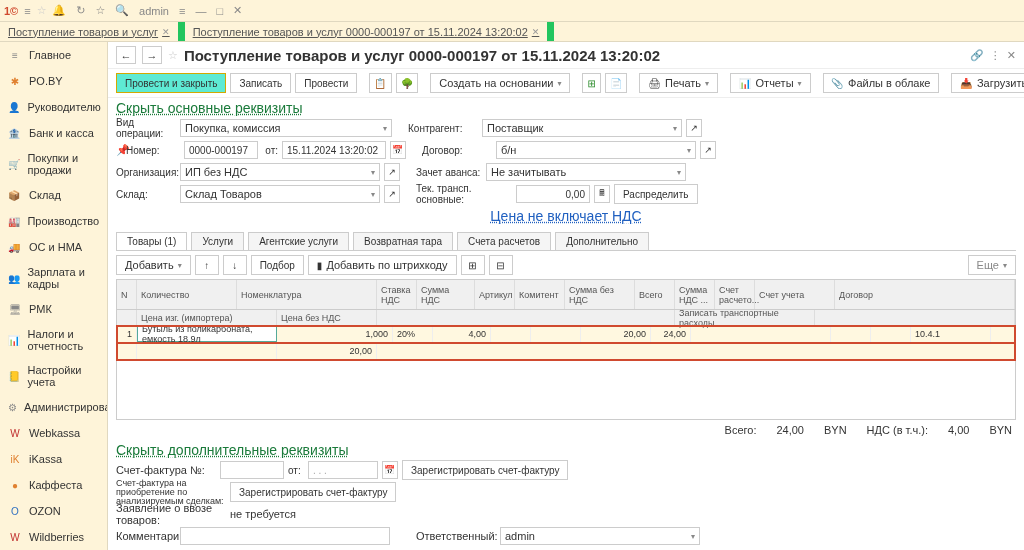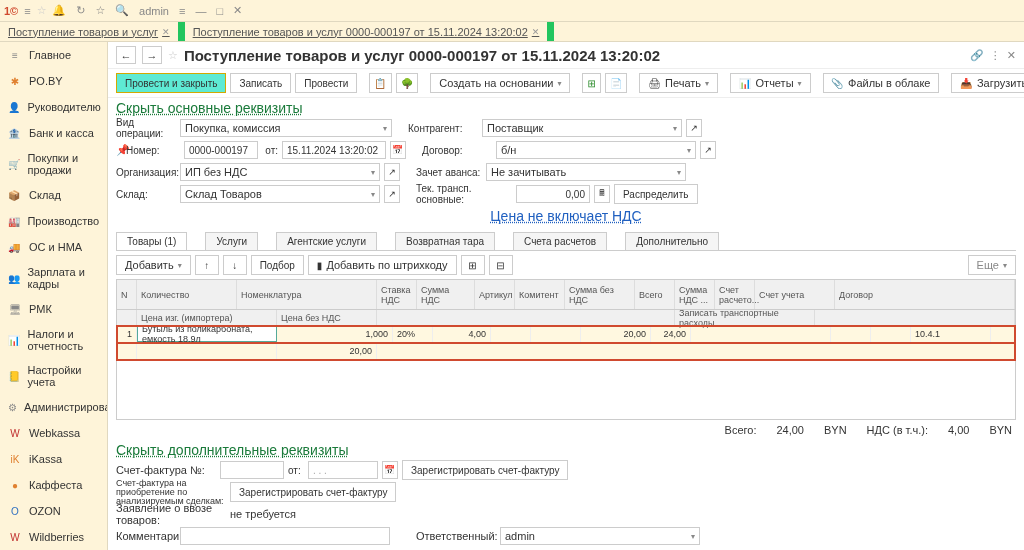--- a/index.html
+++ b/index.html
@@ -30,21 +30,21 @@
 .form-area{padding:2px 8px;}
 .form-row{display:flex;align-items:center;gap:4px;margin:2px 0;height:20px;}
 .lbl{width:60px;color:#333;font-size:10px;}
 .lbl2{width:44px;color:#333;font-size:10px;}
 .field{border:1px solid #ccc;height:18px;padding:0 4px;display:flex;align-items:center;font-size:10px;background:#fff;}
 .field.drop{justify-content:space-between;}
 .dd{color:#888;font-size:8px;}
 .fbtn{border:1px solid #ccc;width:16px;height:18px;display:flex;align-items:center;justify-content:center;font-size:9px;cursor:pointer;}
 .center-link{text-align:center;padding:2px;}
 .tabs2{display:flex;border-bottom:1px solid #ccc;margin:4px 8px 0;}
-.tab2{padding:3px 10px;border:1px solid #ccc;border-bottom:none;background:#f5f5f5;margin-right:18px;font-size:10px;cursor:pointer;}
+.tab2{padding:3px 10px;border:1px solid #ccc;border-bottom:none;background:#f5f5f5;margin-right:4px;font-size:10px;cursor:pointer;}
 .tab2.active{background:#fff;}
 .row-toolbar{display:flex;align-items:center;gap:4px;padding:4px 8px;}
 .table-wrap{margin:0 8px;border:1px solid #ccc;height:212px;position:relative;}
 .thead{display:flex;background:#f0f0f0;border-bottom:1px solid #ccc;height:30px;}
 .th{border-right:1px solid #ddd;padding:2px 4px;font-size:9px;color:#555;display:flex;flex-direction:column;justify-content:center;}
 .th2{display:flex;background:#f0f0f0;border-bottom:1px solid #ccc;height:16px;}
 .td{border-right:1px solid #eee;padding:2px 4px;font-size:9px;height:16px;display:flex;align-items:center;}
 .trow{display:flex;border-bottom:1px solid #eee;}
 .trow.hl{background:#fff8e0;outline:2px solid #d04a2f;outline-offset:-1px;}
 .totals{display:flex;justify-content:flex-end;gap:20px;padding:4px 12px;font-size:10px;}

